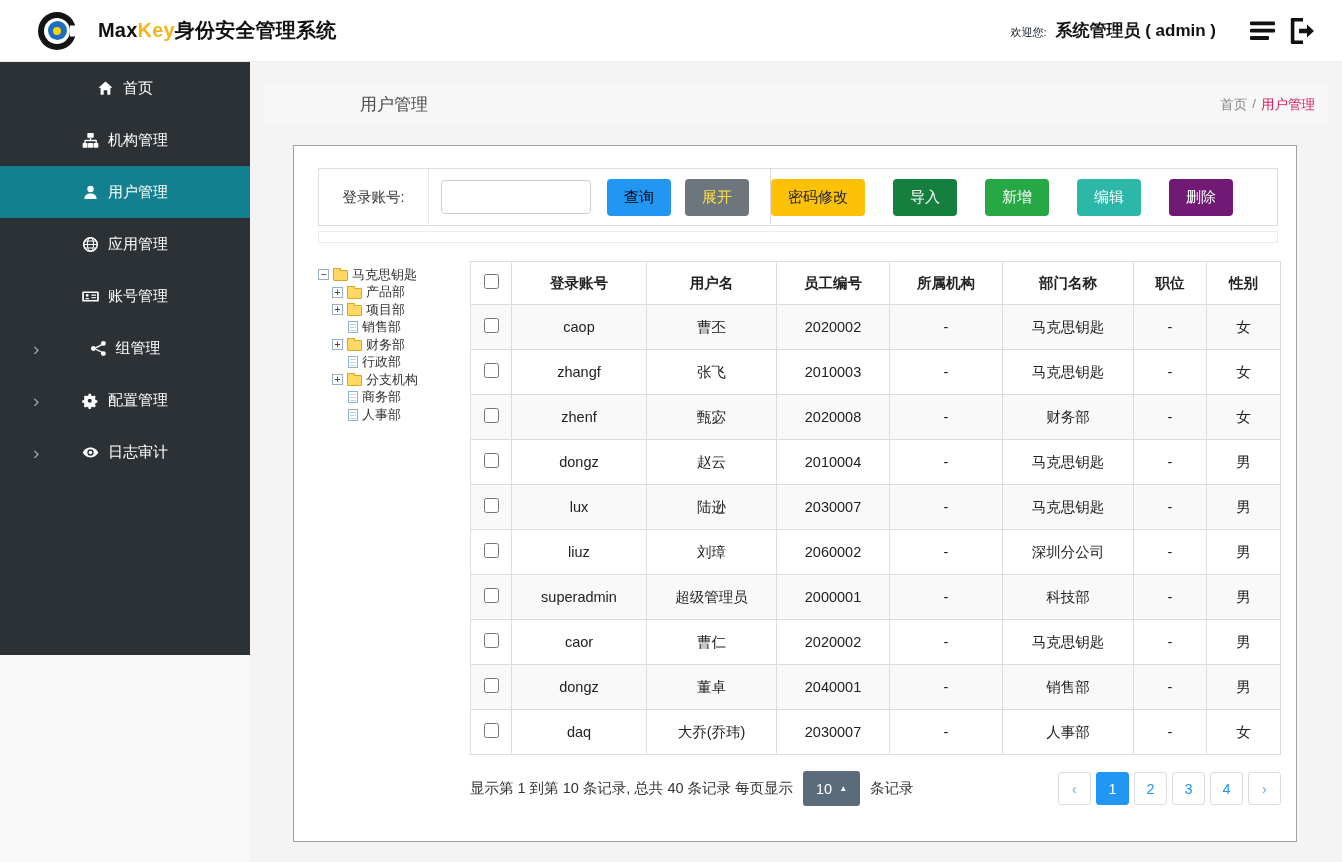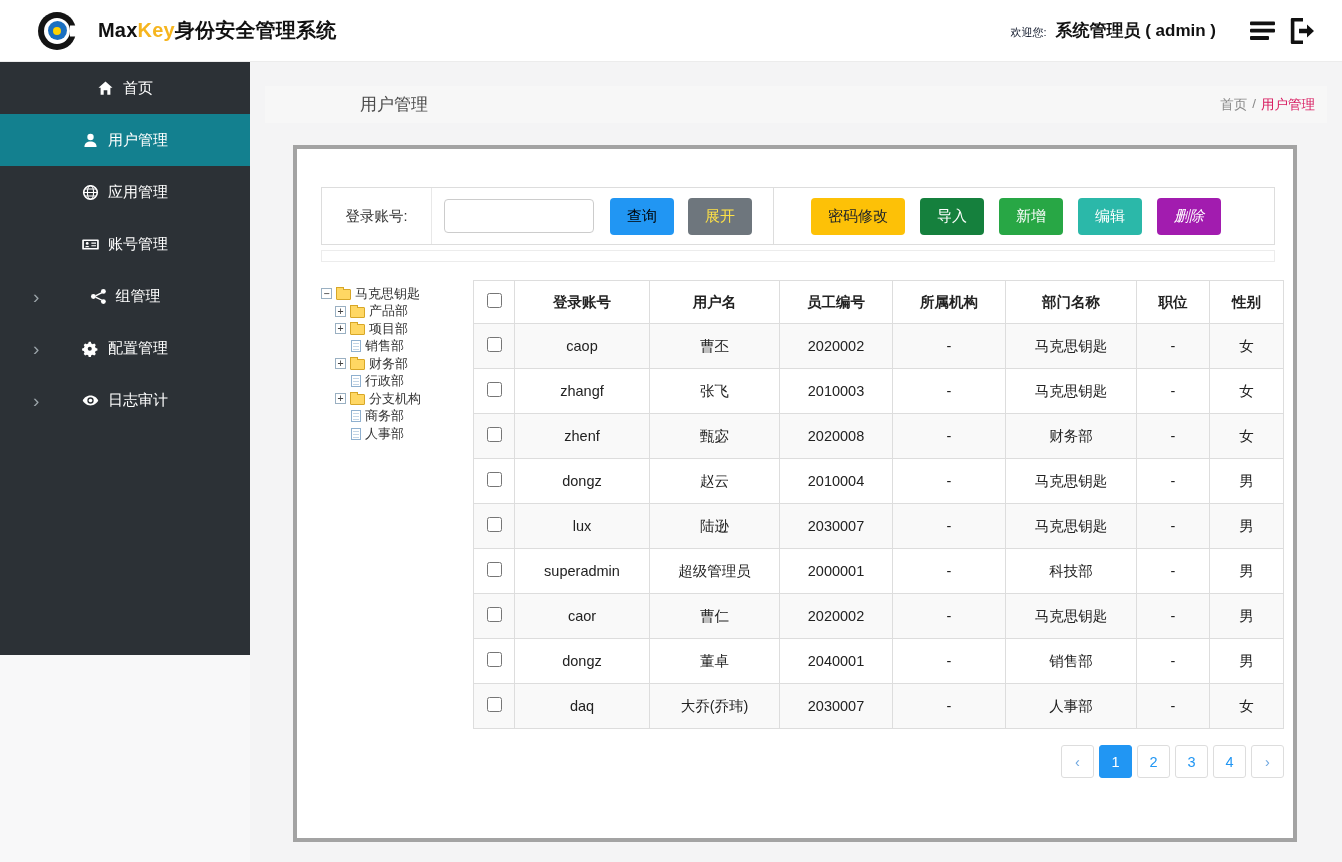--- a/index.html
+++ b/index.html
@@ -42,34 +42,34 @@
 
   
   .content { position: absolute; left: 250px; top: 62px; width: 1092px; height: 800px; }
   .page-bar { margin: 24px 15px 0 15px; height: 37px; background: #f7f7f7;
     display: flex; align-items: center; }
   .page-title { margin-left: 95px; font-size: 17px; color: #4a4a4a; }
   .breadcrumb { margin-left: auto; margin-right: 12px; font-size: 13.5px; color: #8a8a8a; display: flex; gap: 5px; }
   .bc-home { color: #8a8a8a; cursor: pointer; }
   .bc-current { color: #d81b60; }
 
-  .card { margin: 22px 45px 0 43px; background: #fff; border: 4px solid #a3a3a3;
-    padding: 38px 18px 26px 24px; min-height: 697px; }
+  .card { margin: 22px 45px 0 43px; background: #fff; border: 1px solid #a3a3a3;
+    padding: 22px 18px 26px 24px; min-height: 697px; }
 
   
   .toolbar { border: 1px solid #ddd; height: 58px; display: flex; align-items: center; }
   .tb-left { display: flex; align-items: center; height: 100%; width: 452px; border-right: 1px solid #ddd; flex: 0 0 452px; }
   .tb-label { width: 110px; flex: 0 0 110px; align-self: stretch; display: flex; align-items: center; justify-content: center;
     font-size: 14.5px; color: #333; border-right: 1px solid #e8e8e8; }
   .tb-input { width: 150px; height: 34px; border: 1px solid #ccc; border-radius: 4px; margin-left: 12px;
     padding: 0 8px; font-size: 14px; font-family: inherit; }
   .btn { height: 37px; border: none; border-radius: 4px; font-size: 15px; padding: 0 17px; cursor: pointer; font-family: inherit; }
   .btn-search { background: #2196f3; color: #000000; margin-left: 16px; }
   .btn-expand { background: #6e767d; color: #fde047; margin-left: 14px; }
-  .tb-right { flex: 1; display: flex; justify-content: center; gap: 15px; padding-right: 16px; }
+  .tb-right { flex: 1; display: flex; justify-content: flex-start; gap: 28px; padding-right: 16px; }
   .sub-strip { height: 12px; border: 1px solid #ececec; margin-top: 5px; background: #fff; }
 
   
   .main-row { display: flex; margin-top: 18px; }
   .tree { flex: 0 0 152px; width: 152px; font-size: 13px; color: #333; padding-top: 5px; }
   .tree-row { display: flex; align-items: center; gap: 4px; height: 17.5px; cursor: pointer; white-space: nowrap; }
   .tree-row.child { padding-left: 14px; }
   .tree-row.file { padding-left: 30px; }
   .expander { width: 11px; height: 11px; flex: 0 0 11px; border: 1px solid #9ab0c2; background: #fff;
     font-size: 10px; line-height: 9px; text-align: center; color: #444;
@@ -138,20 +138,32 @@
 
 <div class="sidebar">
     <div class="side-item">
       <span class="s-icon">
         <svg viewBox="0 0 16 16">
           <path d="M8 1.5 14.6 7.4h-2v6.4H9.7V9.6H6.3v4.2H3.4V7.4h-2Z"></path>
         </svg>
       </span>
       <span class="s-label">首页</span>
     </div>
+    <div class="side-item">
+      <span class="s-icon">
+        <svg viewBox="0 0 16 16">
+          <rect x="5" y="1" width="6" height="4.4" rx=".6"></rect>
+          <rect x=".6" y="10.4" width="4.6" height="4.4" rx=".6"></rect>
+          <rect x="5.7" y="10.4" width="4.6" height="4.4" rx=".6"></rect>
+          <rect x="10.8" y="10.4" width="4.6" height="4.4" rx=".6"></rect>
+          <path d="M7.4 5.4h1.2v2h4.6a.8.8 0 0 1 .8.8v2.2h-1.2V8.6H3.4v1.8H2.2V8.2a.8.8 0 0 1 .8-.8h4.4Z"></path>
+        </svg>
+      </span>
+      <span class="s-label">机构管理</span>
+    </div>
     <div class="side-item active">
       <span class="s-icon">
         <svg viewBox="0 0 16 16">
           <circle cx="8" cy="4.7" r="3"></circle>
           <path d="M2.3 14c0-3.4 2.6-5 5.7-5s5.7 1.6 5.7 5Z"></path>
         </svg>
       </span>
       <span class="s-label">用户管理</span>
     </div>
     <div class="side-item">
@@ -228,21 +240,21 @@
         <div class="tb-label">登录账号:</div>
         <input class="tb-input" type="text" style="">
         <button class="btn btn-search">查询</button>
         <button class="btn btn-expand">展开</button>
       </div>
       <div class="tb-right">
           <button class="btn" style="background: rgb(253, 193, 7); color: rgb(33, 37, 41);">密码修改</button>
           <button class="btn" style="background: #15803d; color: rgb(255, 255, 255);">导入</button>
           <button class="btn" style="background: rgb(40, 167, 69); color: rgb(255, 255, 255);">新增</button>
           <button class="btn" style="background: rgb(43, 184, 169); color: rgb(255, 255, 255);">编辑</button>
-          <button class="btn" style="background: #a21caf; color: rgb(255, 255, 255); font-style: italic;">删除</button>
+          <button class="btn" style="background: #701a75; color: rgb(255, 255, 255);">删除</button>
         </div>
     </div>
     <div class="sub-strip"></div>
 
     <div class="main-row">
 
       <div class="tree">
           <div class="tree-row root">
             <span class="expander">−</span>
             <span class="folder"></span>
@@ -356,20 +368,30 @@
                 <td>lux</td>
                 <td>陆逊</td>
                 <td>2030007</td>
                 <td>-</td>
                 <td>马克思钥匙</td>
                 <td>-</td>
                 <td>男</td>
               </tr>
               <tr>
                 <td><input type="checkbox" style=""></td>
+                <td>liuz</td>
+                <td>刘璋</td>
+                <td>2060002</td>
+                <td>-</td>
+                <td>深圳分公司</td>
+                <td>-</td>
+                <td>男</td>
+              </tr>
+              <tr>
+                <td><input type="checkbox" style=""></td>
                 <td>superadmin</td>
                 <td>超级管理员</td>
                 <td>2000001</td>
                 <td>-</td>
                 <td>科技部</td>
                 <td>-</td>
                 <td>男</td>
               </tr>
               <tr>
                 <td><input type="checkbox" style=""></td>
@@ -398,20 +420,28 @@
                 <td>2030007</td>
                 <td>-</td>
                 <td>人事部</td>
                 <td>-</td>
                 <td>女</td>
               </tr>
             </tbody>
         </table>
 
         <div class="pager-row" style="padding-left:0;">
+          <div class="summary">
+            <span>显示第 1 到第 10 条记录, 总共 40 条记录 每页显示</span>
+            <button class="psize-btn">
+              <span>10</span>
+              <span class="caret-up">▲</span>
+            </button>
+            <span>条记录</span>
+          </div>
           <div class="pager">
               <div class="pg nav">‹</div>
               <div class="pg active">1</div>
               <div class="pg ">2</div>
               <div class="pg ">3</div>
               <div class="pg ">4</div>
               <div class="pg nav">›</div>
             </div>
         </div>
       </div>

